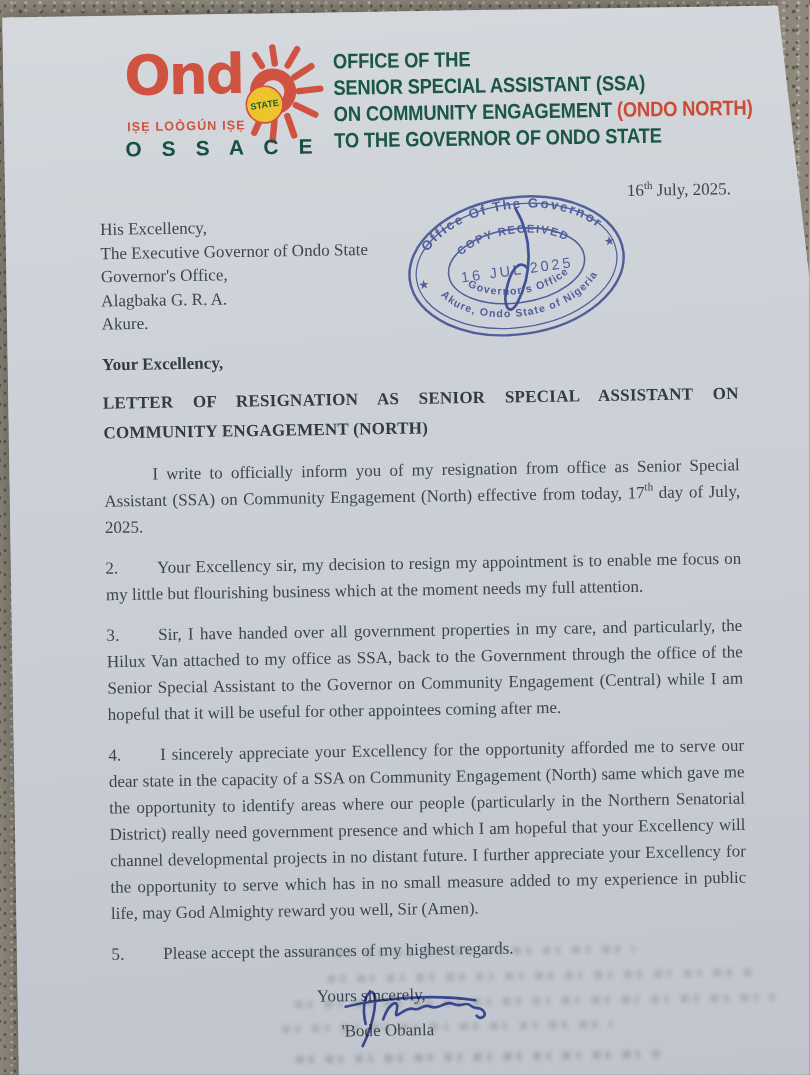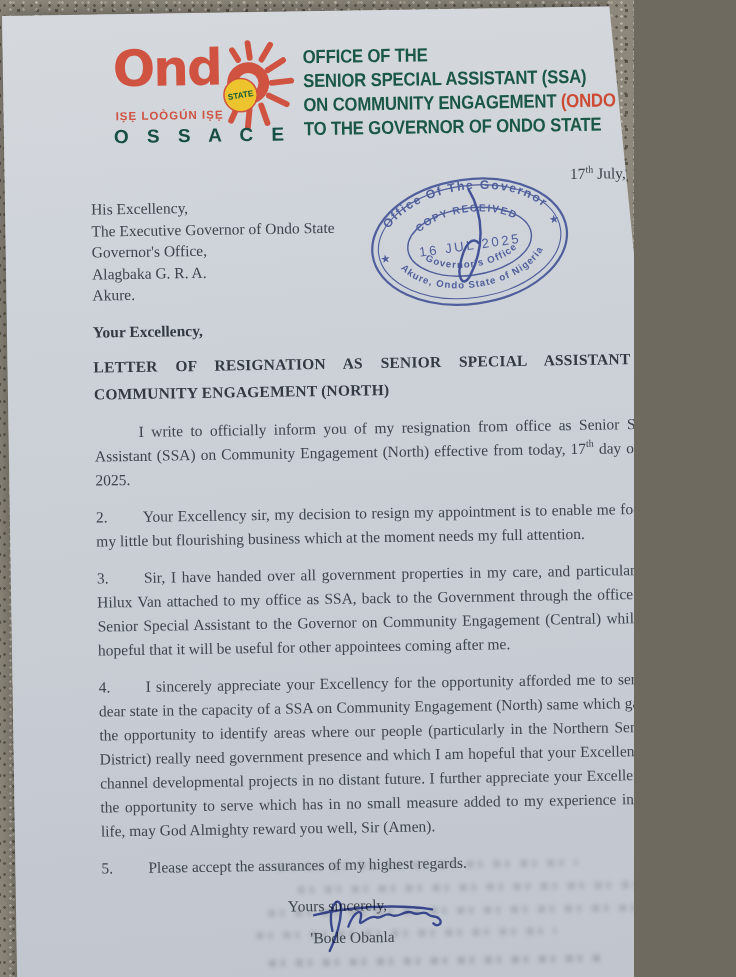--- a/index.html
+++ b/index.html
@@ -1,16 +1,16 @@
 <!DOCTYPE html>
 <html><head>
 <meta charset="utf-8">
 <style>
   html,body{margin:0;padding:0;width:736px;height:977px;overflow:hidden;background:#6f6a60;}
-  .scene{position:relative;width:634px;height:977px;overflow:hidden;}
+  .scene{position:relative;width:736px;height:977px;overflow:hidden;}
   .speck{
     background-color:#8e887c;
     background-image:
       radial-gradient(circle, rgba(55,50,42,.55) 0 1px, transparent 1.6px),
       radial-gradient(circle, rgba(235,230,218,.45) 0 1px, transparent 1.5px),
       radial-gradient(circle, rgba(40,36,30,.5) 0 1.4px, transparent 2px),
       radial-gradient(circle, rgba(205,196,180,.4) 0 1.1px, transparent 1.7px);
     background-size:9px 11px,13px 7px,19px 17px,23px 13px;
     background-position:0 0,4px 6px,9px 2px,2px 9px;
   }
@@ -99,21 +99,21 @@
         </div>
 
         <div class="office">
           <div>OFFICE OF THE</div>
           <div>SENIOR SPECIAL ASSISTANT (SSA)</div>
           <div><span>ON COMMUNITY ENGAGEMENT</span> <span class="red">(ONDO NORTH)</span></div>
           <div>TO THE GOVERNOR OF ONDO STATE</div>
         </div>
       </header>
 
-      <div class="date"><span>17</span><sup>th</sup><span> July, 2025.</span></div>
+      <div class="date"><span>16</span><sup>th</sup><span> July, 2025.</span></div>
 
       <div class="recipient">
         <div>His Excellency,</div>
         <div>The Executive Governor of Ondo State</div>
         <div>Governor's Office,</div>
         <div>Alagbaka G. R. A.</div>
         <div>Akure.</div>
       </div>
 
       <p class="salutation">Your Excellency,</p>

